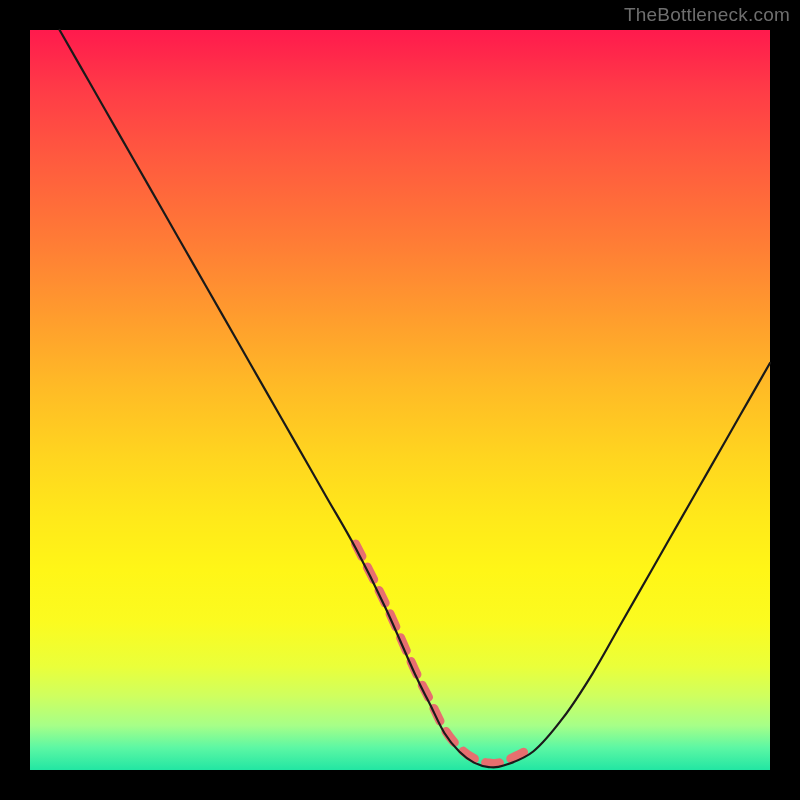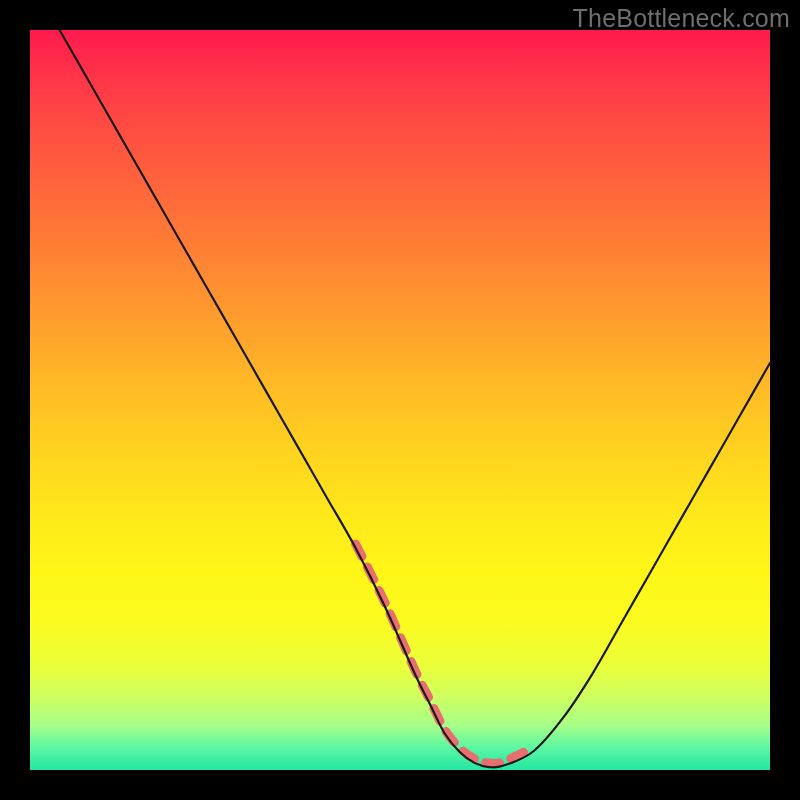--- a/index.html
+++ b/index.html
@@ -40,21 +40,21 @@
       #cfff5f 90%,
       #a6ff88 94%,
       #5cf7a4 97%,
       #22e6a3 100%);
   }
   .watermark {
     position: absolute;
     top: 4px;
     right: 10px;
     color: #6e6e6e;
-    font-size: 25px;
+    font-size: 19px;
     font-weight: 500;
     letter-spacing: 0.2px;
     text-align: right;
   }
   svg.curve {
     position: absolute;
     left: 0;
     top: 0;
     width: 740px;
     height: 740px;

